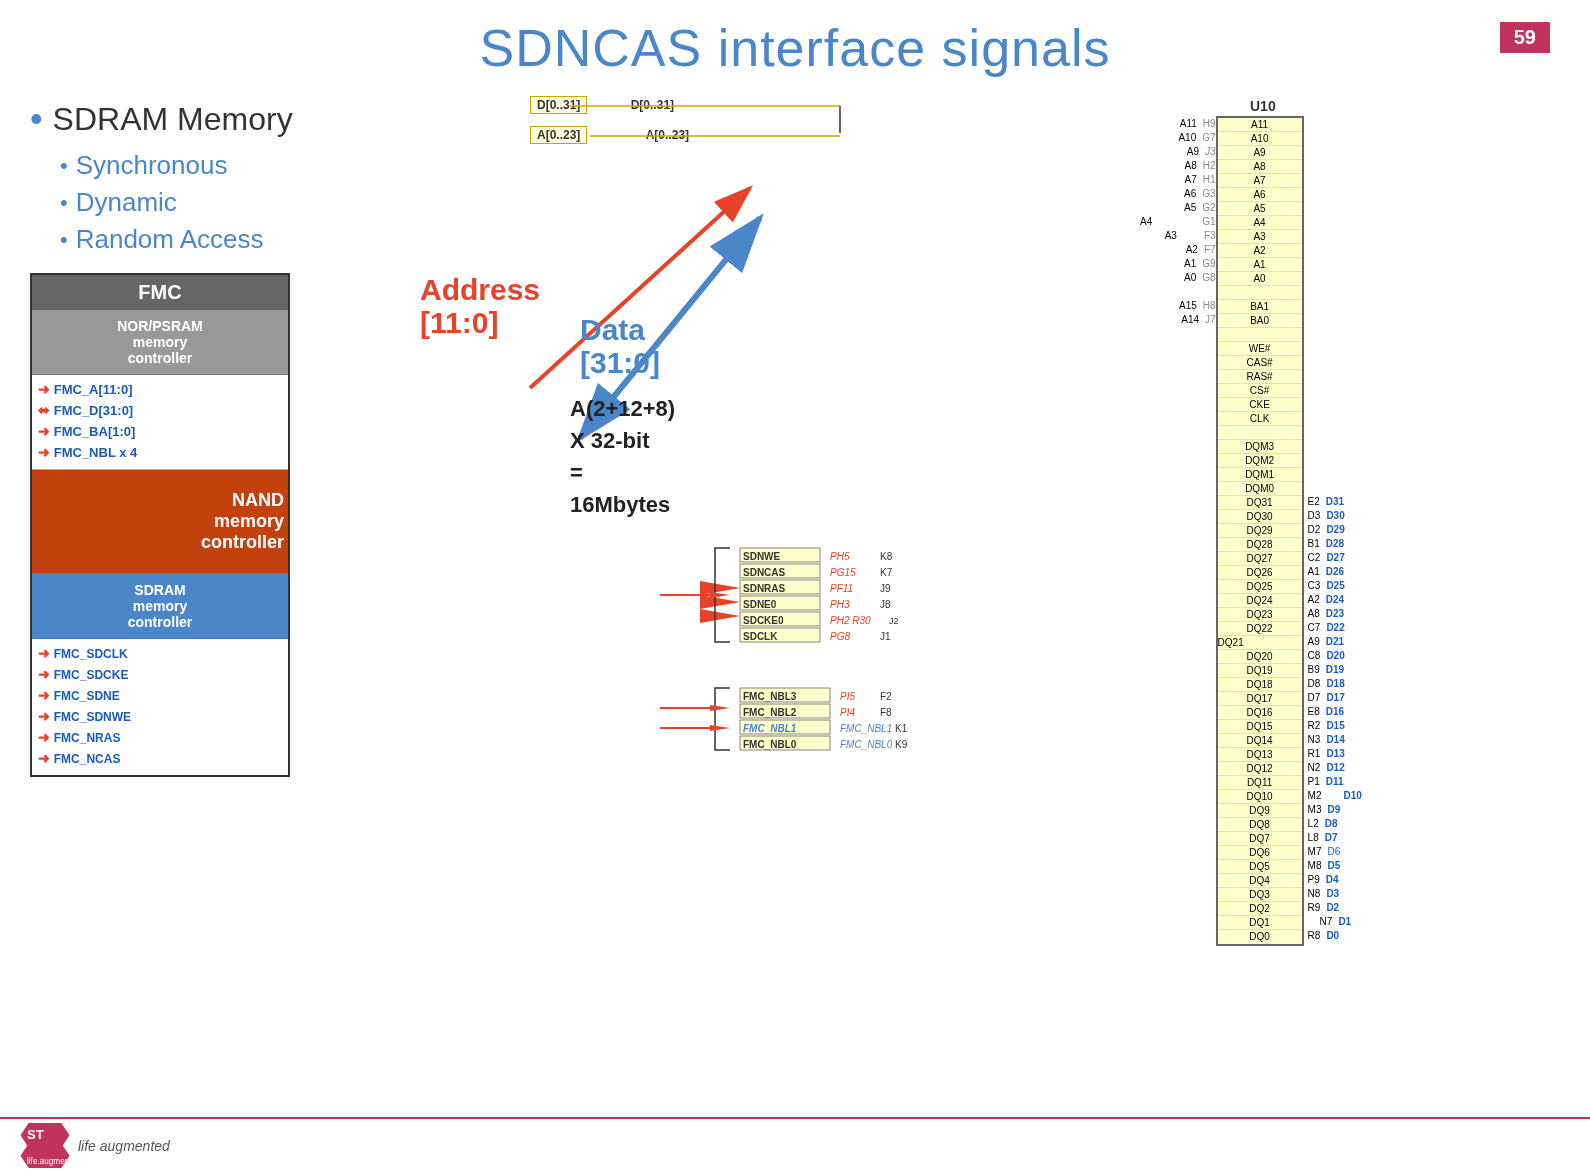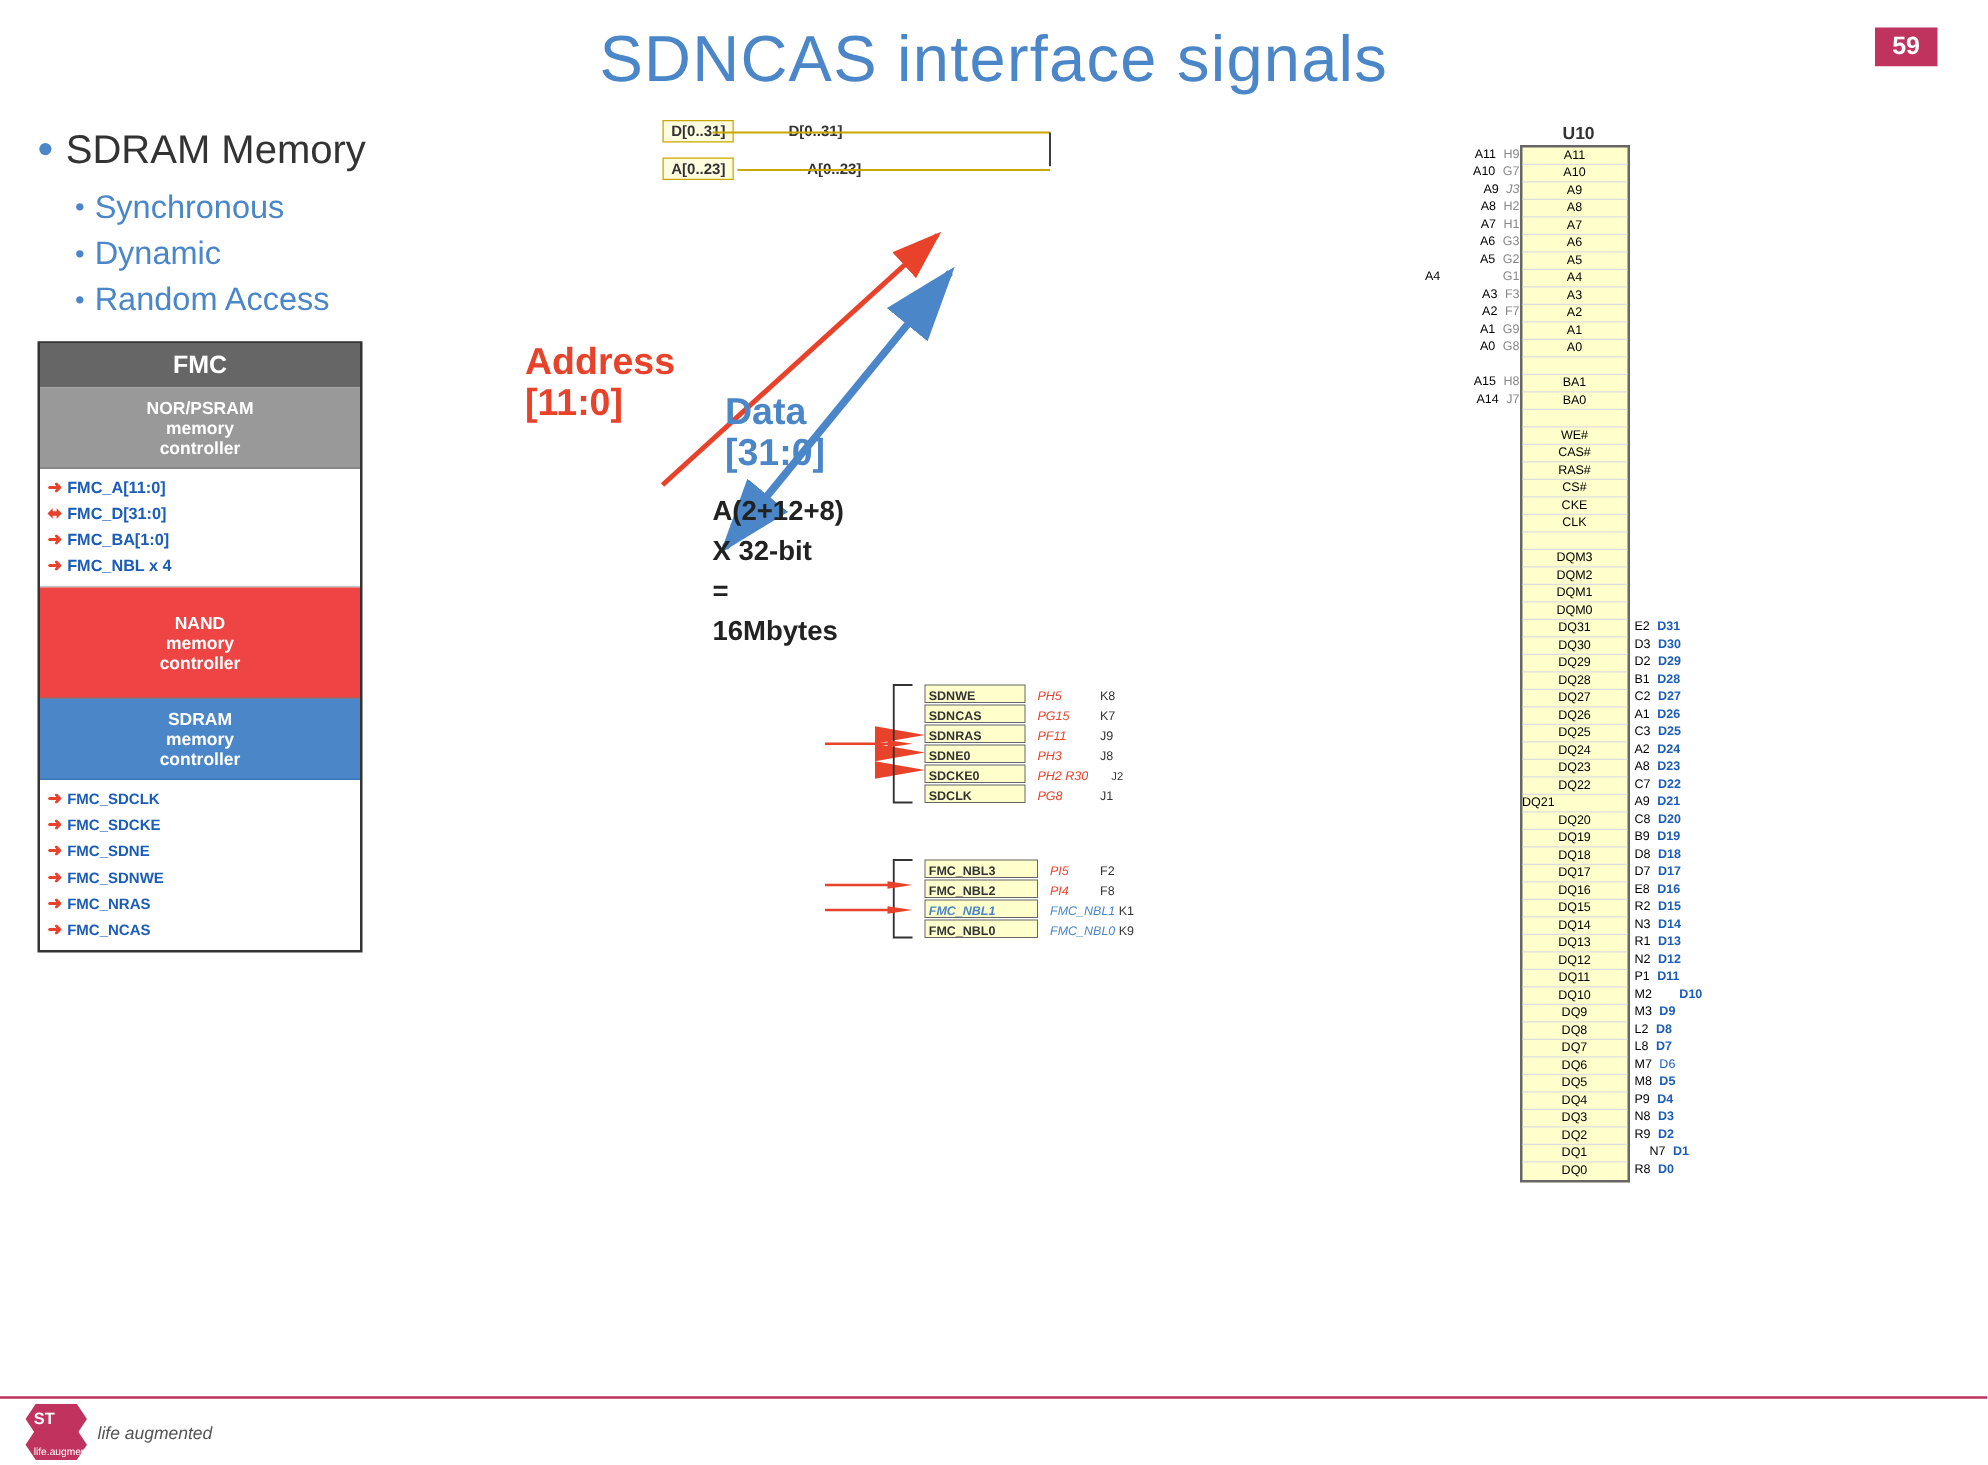--- a/index.html
+++ b/index.html
@@ -201,21 +201,21 @@
         <div class="fmc-signal-row">
           <span class="arrow-right">➜</span>
           <span style="color:#1a5cb8; font-weight:bold; font-size:13px;">FMC_BA[1:0]</span>
         </div>
         <div class="fmc-signal-row">
           <span class="arrow-right">➜</span>
           <span style="color:#1a5cb8; font-weight:bold; font-size:13px;">FMC_NBL x 4</span>
         </div>
       </div>
 
-      <div style="background:#ef4444; color:white; text-align:center; font-size:14px; font-weight:bold; padding:20px 4px; border-bottom:1px solid #777;">
+      <div style="background:#c2410c; color:white; text-align:right; font-size:18px; font-weight:bold; padding:20px 4px; border-bottom:1px solid #777;">
         NAND<br>memory<br>controller
       </div>
 
       <div style="background:#4a86c8; color:white; text-align:center; font-size:14px; font-weight:bold; padding:8px 4px; border-bottom:1px solid #3a76b8;">
         SDRAM<br>memory<br>controller
       </div>
       <div style="padding:4px 6px 6px 6px;">
         <div class="fmc-signal-row">
           <span class="arrow-right">➜</span>
           <span style="color:#1a5cb8; font-weight:bold; font-size:12px;">FMC_SDCLK</span>
@@ -399,21 +399,21 @@
         <div style="height:14px; display:flex; align-items:center; justify-content:flex-end; gap:6px; font-size:10px;">
             <span>A5</span>
             <span style="color:#888;">G2</span>
           </div>
         <div style="height:14px; display:flex; align-items:center; justify-content:flex-end; gap:6px; font-size:10px;">
             <span>A4</span>
             <span style="color:#888;padding-left:44px;">G1</span>
           </div>
         <div style="height:14px; display:flex; align-items:center; justify-content:flex-end; gap:6px; font-size:10px;">
             <span>A3</span>
-            <span style="color:#888;">F3</span>
+            <span style="color:#888;margin-left:21px;">F3</span>
           </div>
         <div style="height:14px; display:flex; align-items:center; justify-content:flex-end; gap:6px; font-size:10px;">
             <span>A2</span>
             <span style="color:#888;">F7</span>
           </div>
         <div style="height:14px; display:flex; align-items:center; justify-content:flex-end; gap:6px; font-size:10px;">
             <span>A1</span>
             <span style="color:#888;">G9</span>
           </div>
         <div style="height:14px; display:flex; align-items:center; justify-content:flex-end; gap:6px; font-size:10px;">

